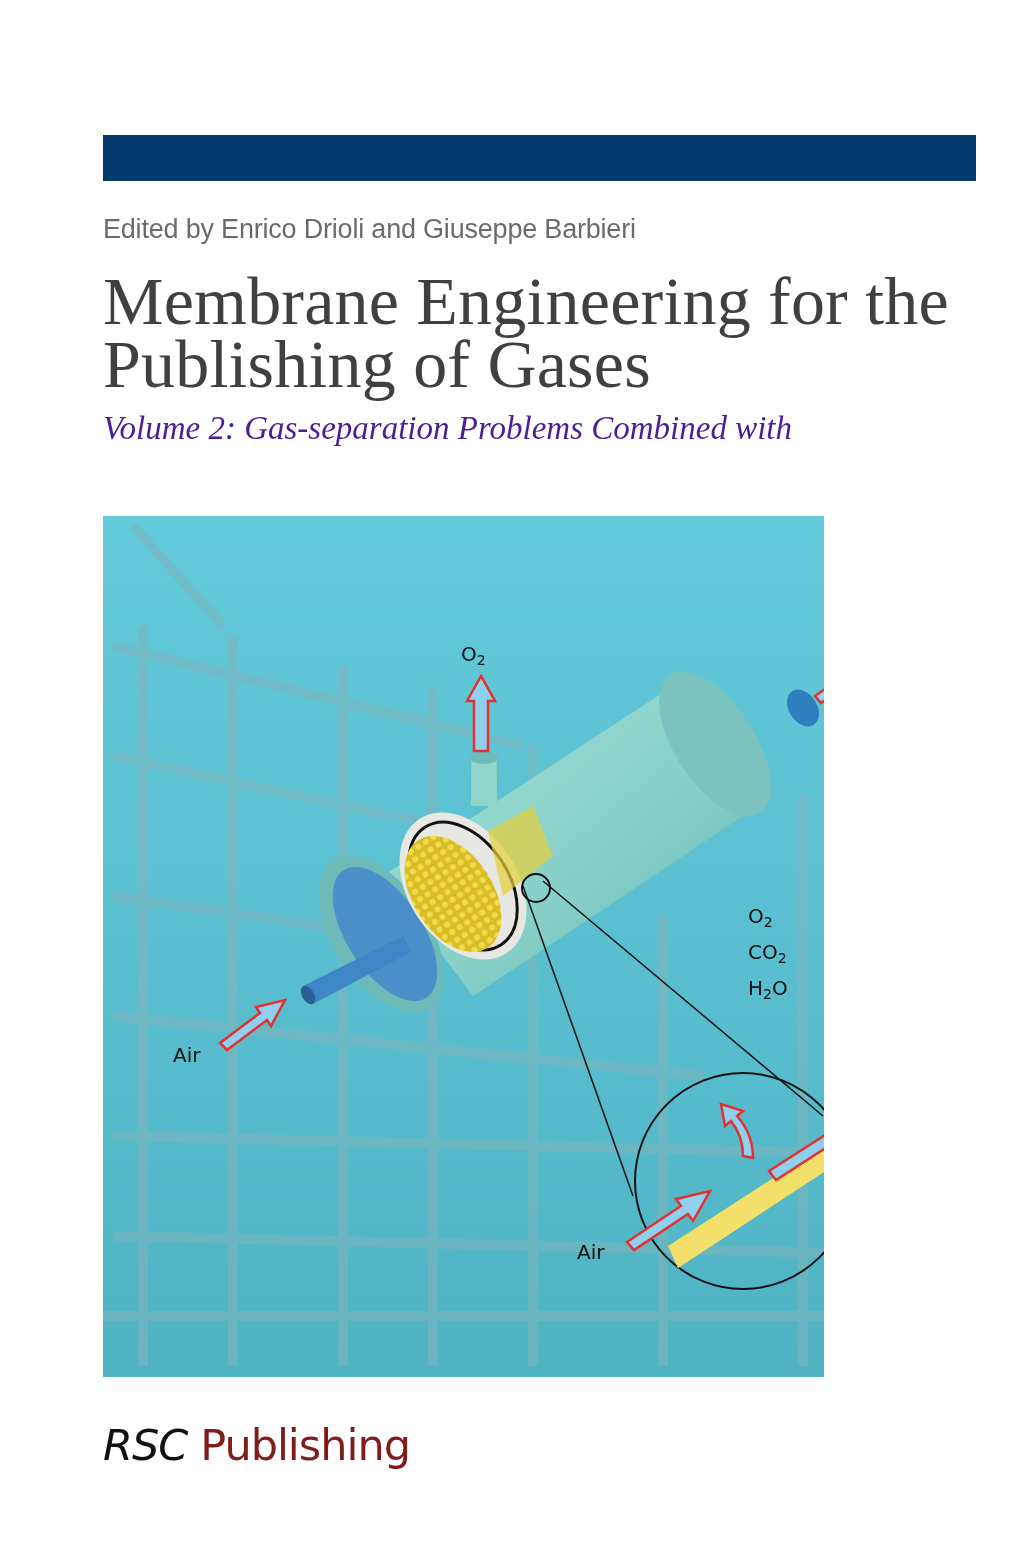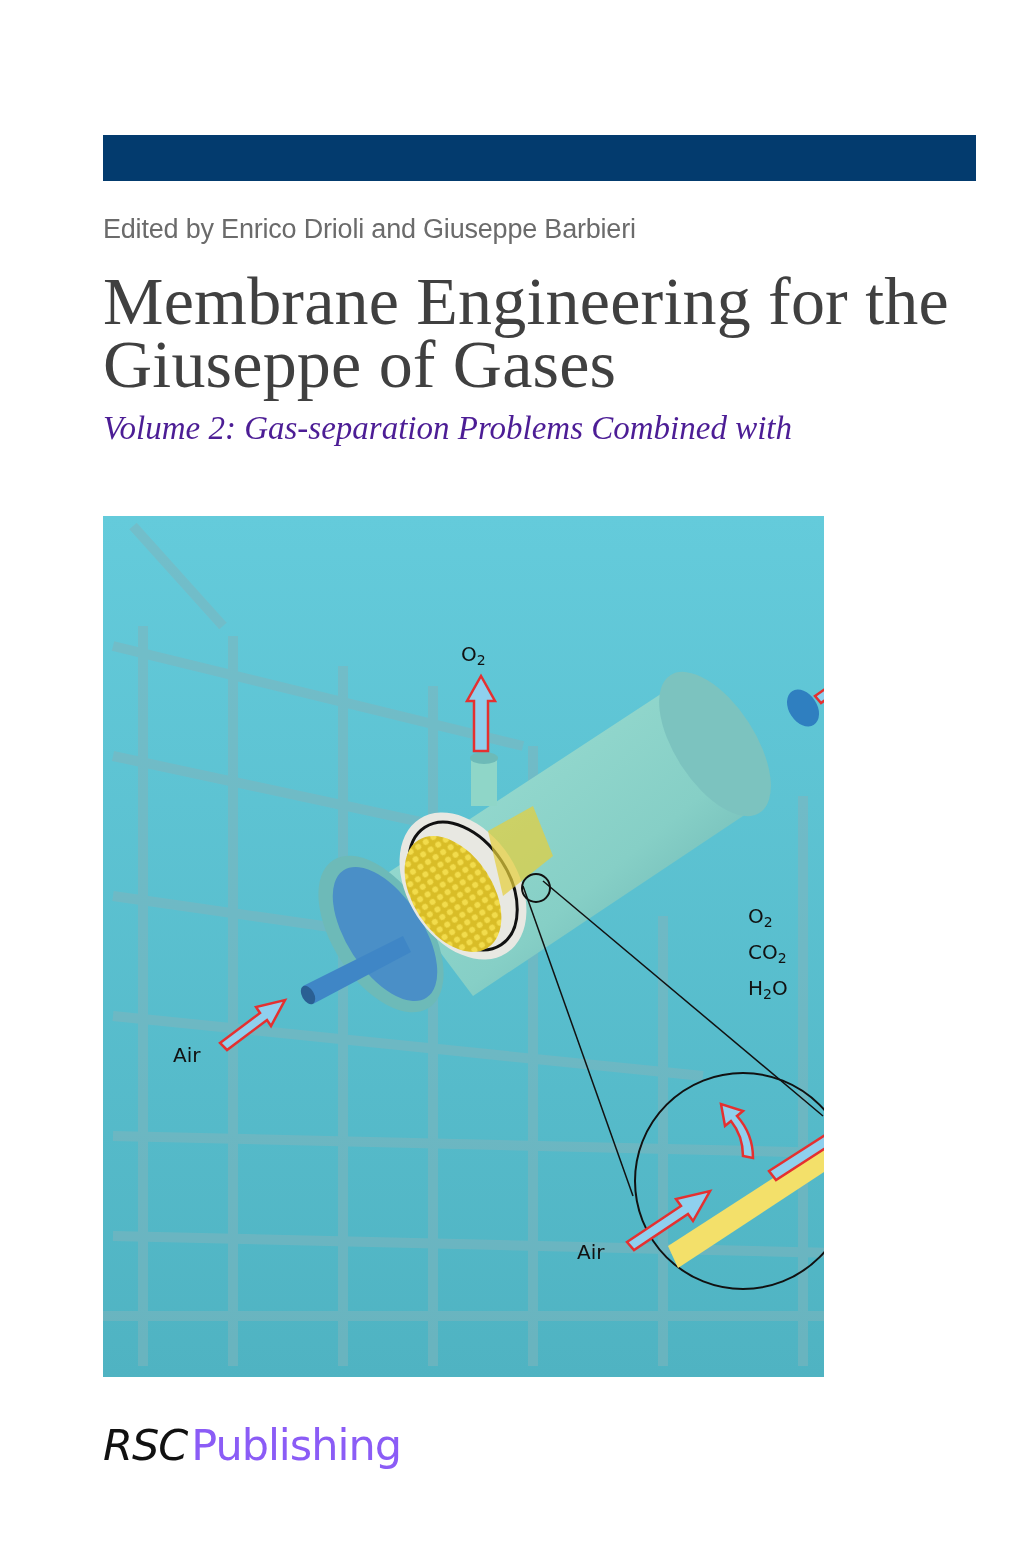--- a/index.html
+++ b/index.html
@@ -7,32 +7,32 @@
     .topbar { position: absolute; left: 103px; top: 135px; width: 873px; height: 46px; background: #033b6e; }
     .editors { position: absolute; left: 103px; top: 214px; font-family: "Liberation Sans", sans-serif; font-size: 27px; color: #6b6b6b; letter-spacing: -0.2px; }
     .title { position: absolute; left: 103px; top: 270px; font-family: "Liberation Serif", serif; font-size: 68px; line-height: 63px; color: #404040; letter-spacing: 0.2px; }
     .subtitle { position: absolute; left: 103px; top: 408px; font-family: "Liberation Serif", serif; font-size: 33px; line-height: 41px; color: #4c1d95; font-style: italic; }
     .cover-img { position: absolute; left: 103px; top: 516px; width: 721px; height: 861px; overflow: hidden; background: #5fc4d2; }
     .cover-img svg { display: block; }
     .lbl { position: absolute; font-family: "DejaVu Sans", sans-serif; font-size: 20px; color: #111; }
     .lbl sub { font-size: 14px; vertical-align: -4px; }
     .publisher { position: absolute; left: 103px; top: 1420px; font-family: "DejaVu Sans", sans-serif; font-size: 43px; letter-spacing: -1px; }
     .publisher .rsc { color: #111; font-style: italic; }
-    .publisher .pub { color: #8b5cf6; margin-left: 4px; }
+    .publisher .pub { color: #7f1d1d; margin-left: 13px; }
   </style>
 </head>
 <body>
 
 <div class="topbar"></div>
 
 <div class="editors">Edited by Enrico Drioli and Giuseppe Barbieri</div>
 
 <div class="title">
   <div>Membrane Engineering for the</div>
-  <div>Giuseppe of Gases</div>
+  <div>Publishing of Gases</div>
 </div>
 
 <div class="subtitle">
   <div>Volume 2: Gas-separation Problems Combined with</div>
 </div>
 
 <div class="cover-img">
   <svg width="873" height="861" viewBox="0 0 873 861">
     <defs>
       <linearGradient id="bg" x1="0" y1="0" x2="0" y2="1">

